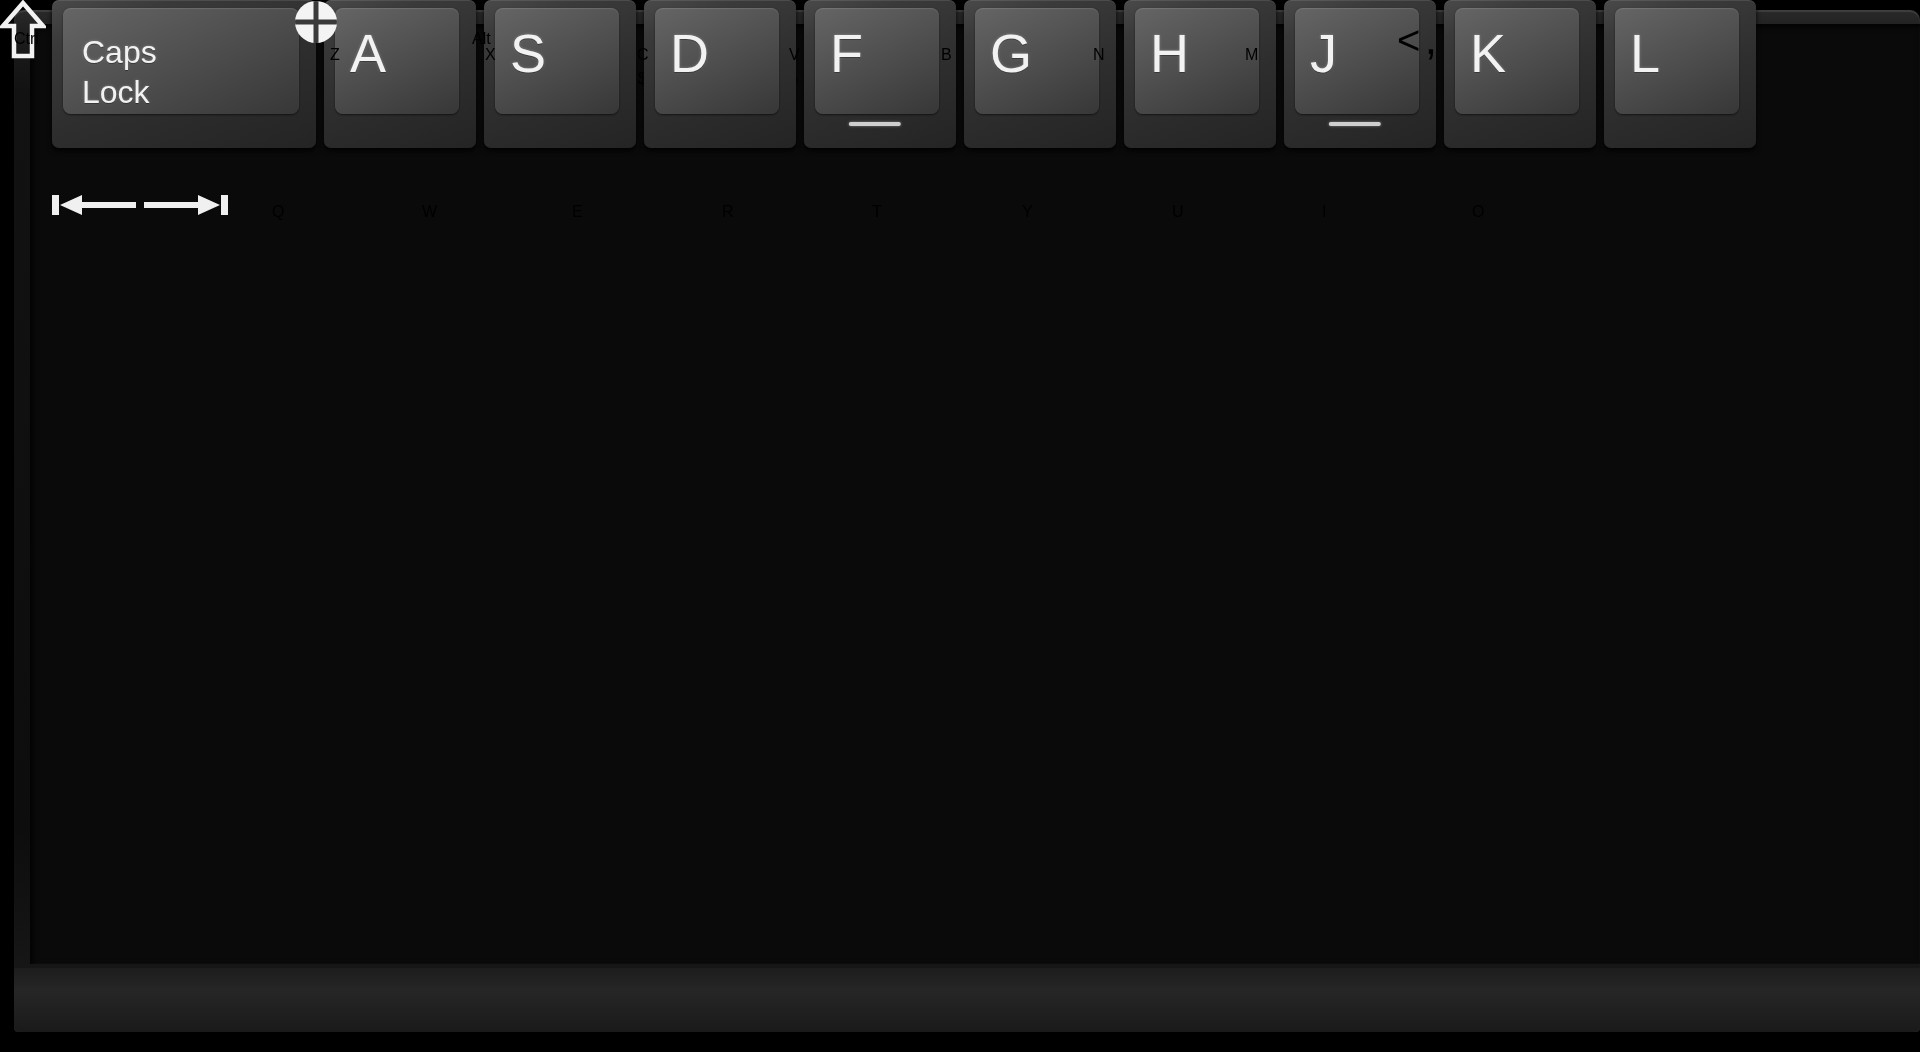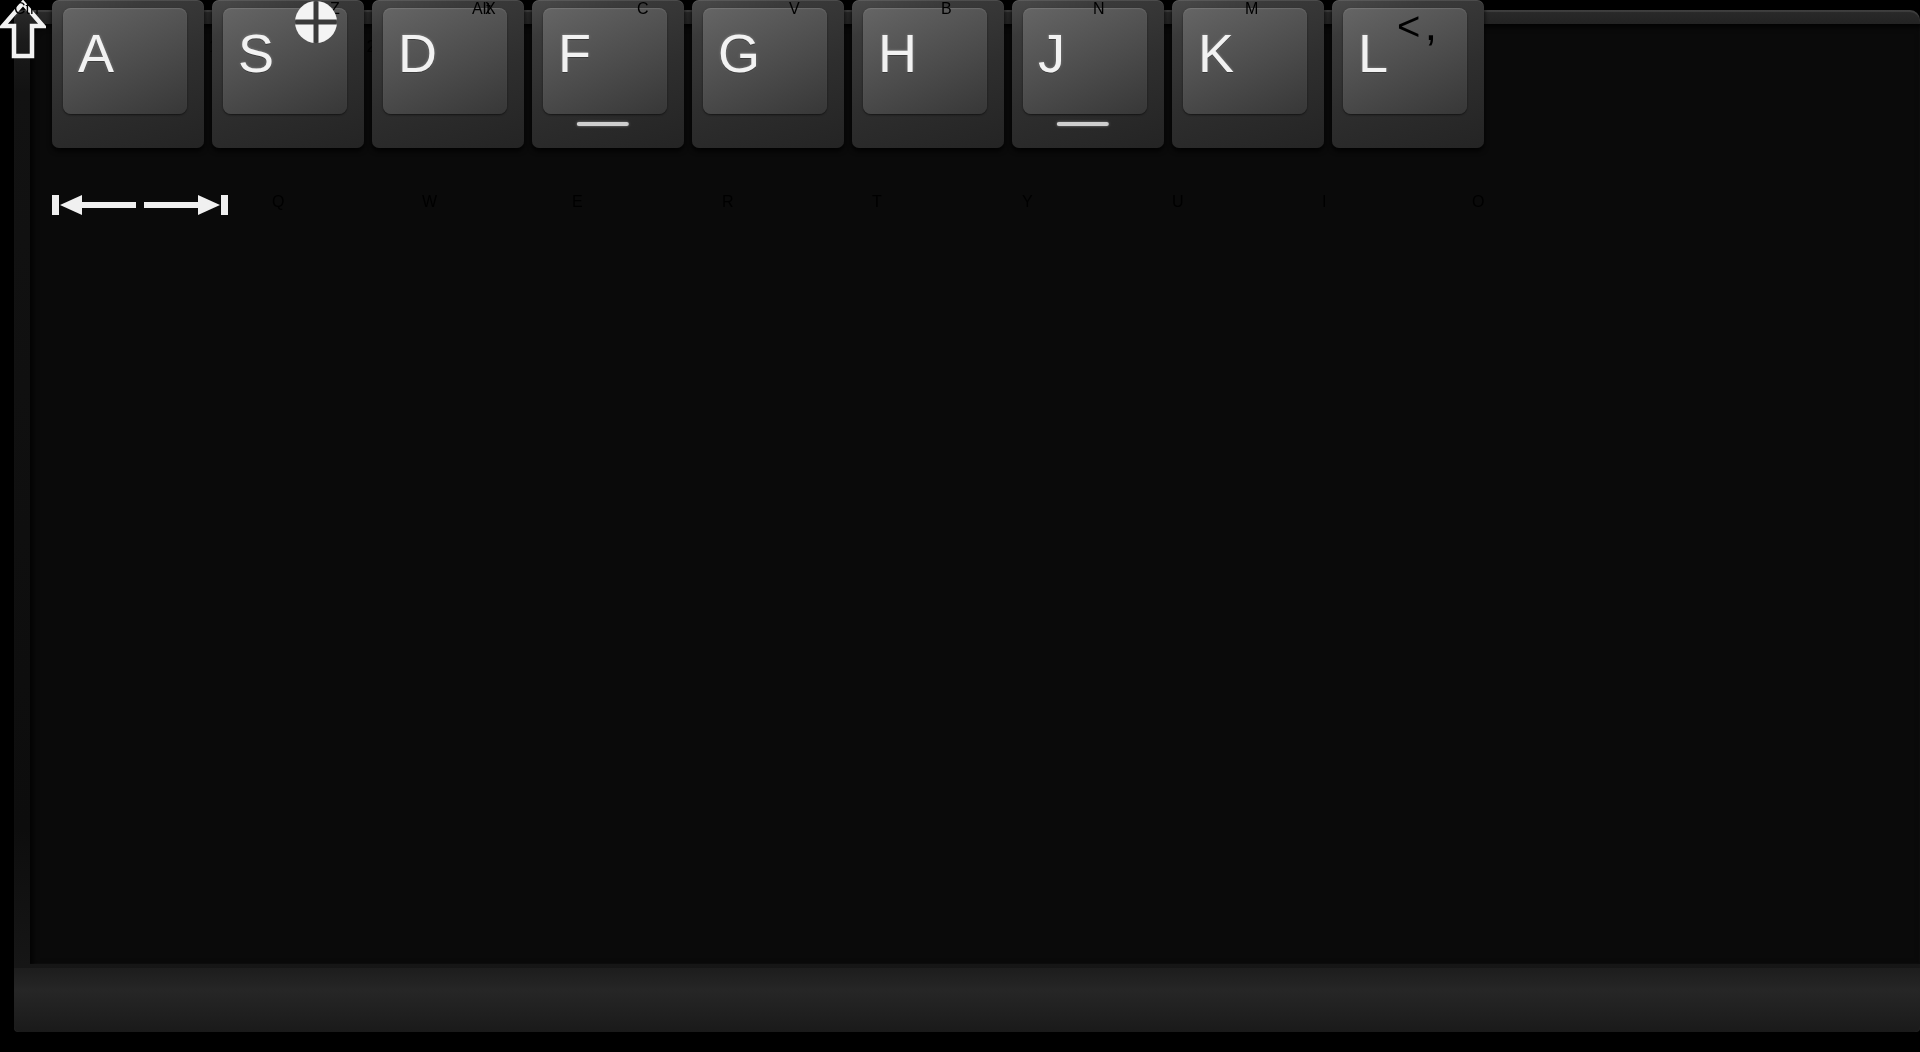--- a/index.html
+++ b/index.html
@@ -57,21 +57,21 @@
     width: 1906px;
     height: 64px;
     background: linear-gradient(180deg, #1d1d1d 0%, #262626 35%, #1a1a1a 100%);
     border-radius: 0 0 6px 6px;
   }
 
   
   .key-row {
     position: absolute;
     display: flex;
-    align-items: flex-start;
+    align-items: flex-end;
   }
   #row-number  { left: 52px;  top: 38px;  }
   #row-qwerty  { left: 52px;  top: 193px; }
   #row-home    { left: 52px;  top": 0; top: 344px; }
   #row-bottom1 { left: 52px;  top: 493px; }
   #row-bottom2 { left: 38px;  top: 644px; }
 
   /* ---------- key visual ---------- */
   .key {
     position: relative;
@@ -320,20 +320,25 @@
       <span class="legend alpha">I</span>
     </div>
     <div class="key" style="width:150px">
       <div class="cap"></div>
       <span class="legend alpha">O</span>
     </div>
   </div>
 
   <div class="key-row" id="row-home">
 
+    <div class="key" style="width:264px">
+      <div class="cap"></div>
+      <span class="legend word two-line" style="top:34px">Caps</span>
+      <span class="legend word two-line" style="top:74px">Lock</span>
+    </div>
 
     <div class="key" style="width:152px">
       <div class="cap"></div>
       <span class="legend alpha-left">A</span>
     </div>
     <div class="key" style="width:152px">
       <div class="cap"></div>
       <span class="legend alpha-left">S</span>
     </div>
     <div class="key" style="width:152px">

